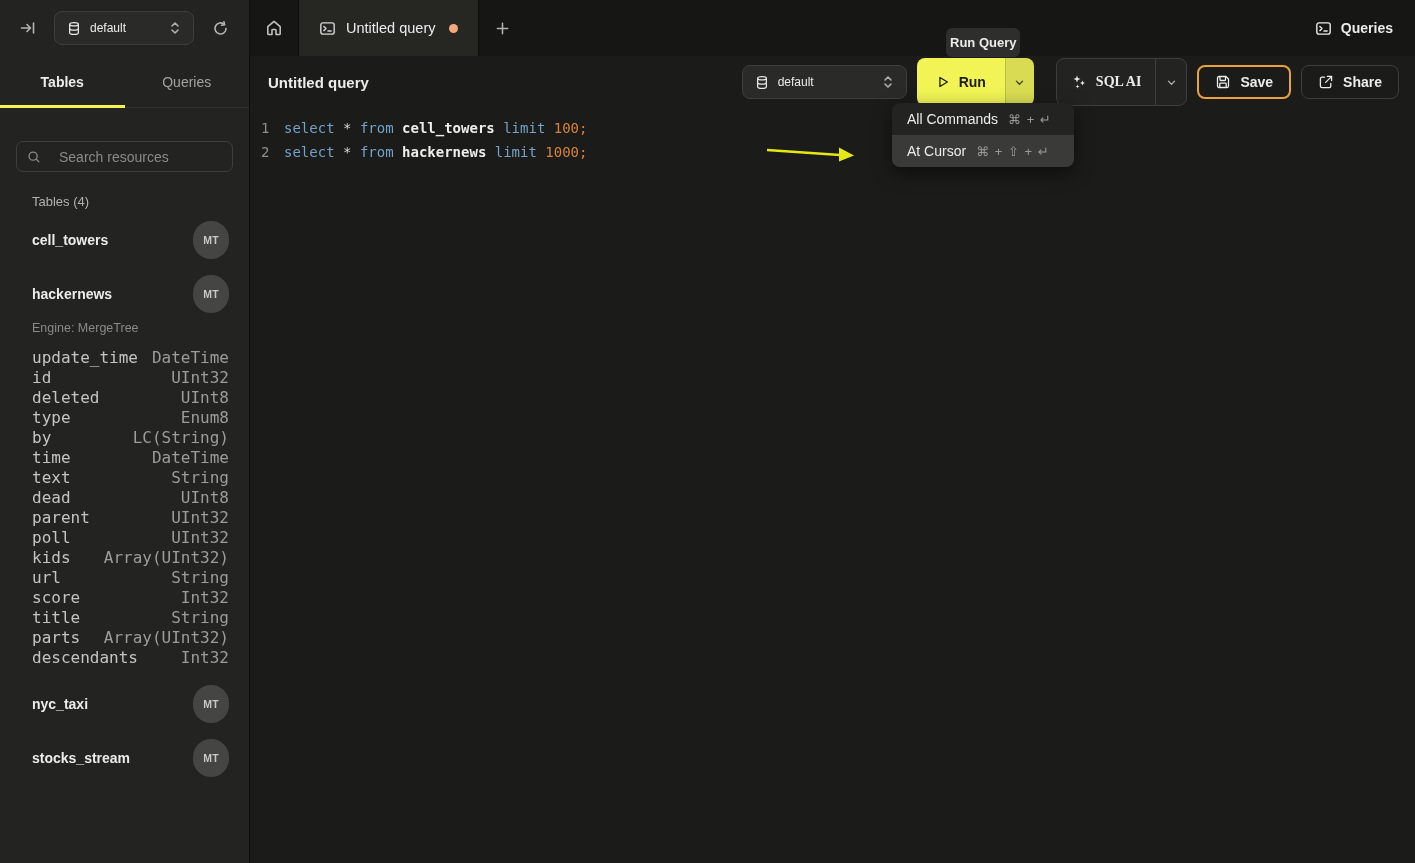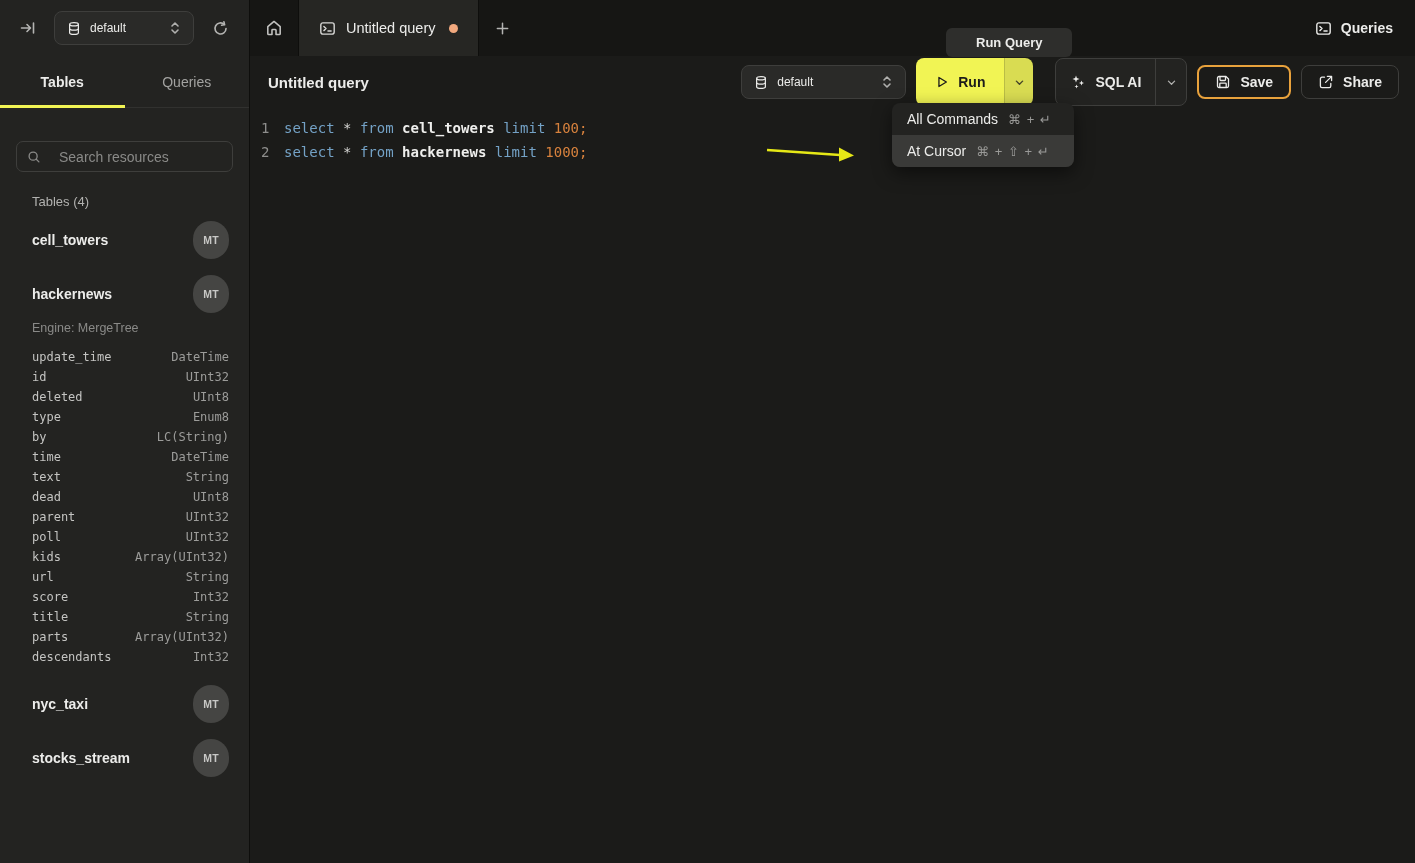--- a/index.html
+++ b/index.html
@@ -53,53 +53,53 @@
   .side-content{flex:1;overflow:hidden;padding:16px;}
   .new-table-btn{width:100%;height:31px;background:var(--accent);color:#1c1c1a;font-weight:600;font-size:14px;border:none;border-radius:7px;display:flex;align-items:center;justify-content:center;gap:9px;cursor:pointer;font-family:inherit;}
   .search-box{margin-top:17px;display:flex;align-items:center;gap:18px;height:31px;border:1px solid var(--border);border-radius:7px;padding:0 10px;color:var(--txt-3);}
   .search-box input{background:none;border:none;outline:none;color:var(--txt);font-size:14px;width:100%;font-family:inherit;}
   .search-box input::placeholder{color:var(--txt-3);}
   .section-header{margin:22px 0 4px 16px;font-size:13px;color:#b2b2b0;}
   .tbl-row{display:flex;align-items:center;justify-content:space-between;padding:8px 4px 8px 16px;cursor:pointer;}
   .tbl-name{font-size:14px;font-weight:600;color:var(--txt);}
   .badge{background:#454543;color:#c8c8c6;font-size:10.5px;font-weight:700;padding:13px 10px;border-radius:999px;letter-spacing:.3px;}
   .engine-row{padding:0 0 8px 16px;font-size:12.5px;color:var(--txt-3);}
-  .col-row{display:flex;justify-content:space-between;padding:2.5px 4px 2.5px 16px;font-family:"DejaVu Sans Mono",monospace;font-size:12px;line-height:15px;}
+  .col-row{display:flex;justify-content:space-between;padding:2.5px 4px 2.5px 16px;font-family:"DejaVu Sans Mono",monospace;font-size:16px;line-height:15px;}
   .col-name{color:#c4c4c2;}
   .col-type{color:#9c9c9a;}
   .cols-wrap{margin:4px 0 10px 0;}
 
   
   .main{flex:1;display:flex;flex-direction:column;min-width:0;background:var(--bg-editor);}
   .editor-header{height:52px;flex:none;display:flex;align-items:center;padding:0 16px 0 18px;}
   .editor-title{font-size:15px;font-weight:600;color:var(--txt);}
   .header-controls{margin-left:auto;display:flex;align-items:center;gap:10px;}
   .header-controls .select{width:165px;}
   .header-controls .select .lbl{flex:1;}
   .split-btn{display:flex;border-radius:8px;overflow:hidden;height:48px;cursor:pointer;}
   .run-btn{margin-right:12px;}
   .run-main{display:flex;align-items:center;gap:9px;background:var(--accent);color:#1c1c1a;padding:0 19px;font-weight:600;font-size:14px;border:none;font-family:inherit;cursor:pointer;}
   .run-caret{width:29px;display:flex;align-items:center;justify-content:center;background:var(--accent-dark);border:none;border-left:1px solid rgba(0,0,0,.14);color:#454528;cursor:pointer;}
   .ai-btn{border:1px solid var(--border);background:#232321;}
-  .ai-main{display:flex;align-items:center;gap:9px;background:none;border:none;color:var(--txt);padding:0 14px;font-size:14px;font-weight:600;font-family:Liberation Sans, sans-serif;cursor:pointer;}
+  .ai-main{display:flex;align-items:center;gap:9px;background:none;border:none;color:var(--txt);padding:0 14px;font-size:14px;font-weight:600;font-family:Liberation Serif, serif;cursor:pointer;}
   .ai-caret{width:31px;display:flex;align-items:center;justify-content:center;background:none;border:none;border-left:1px solid var(--border);color:#b0b0ae;cursor:pointer;}
   .btn{display:flex;align-items:center;gap:9px;height:34px;padding:0 16px;border-radius:8px;background:var(--bg-editor);border:1px solid var(--border);color:var(--txt);font-size:14px;font-weight:600;font-family:inherit;cursor:pointer;}
   .save-btn{border:2px solid var(--save-border);}
 
   .editor{flex:1;padding-top:8px;font-family:"DejaVu Sans Mono",monospace;font-size:14px;}
   .code-line{display:flex;line-height:24px;white-space:pre;}
   .ln{width:22px;flex:none;text-align:left;color:#8e8e8c;margin-left:11px;}
   .code-text{margin-left:1px;}
   .tk-kw{color:var(--c-kw);}
   .tk-plain{color:var(--c-plain);}
   .tk-tbl{color:#eeeeec;font-weight:700;}
   .tk-num{color:var(--c-num);}
 
   
-  .tooltip{position:fixed;left:946px;top:28px;height:29px;display:flex;align-items:center;padding:0 30px;background:#2e2e2c;border-radius:6px;font-size:13px;font-weight:600;color:var(--txt);z-index:30;}
+  .tooltip{position:fixed;left:946px;top:28px;height:29px;display:flex;align-items:center;padding:0 4px;background:#2e2e2c;border-radius:6px;font-size:13px;font-weight:600;color:var(--txt);z-index:30;}
   .run-menu{position:fixed;left:892px;top:103px;width:182px;background:#232321;border-radius:8px;overflow:hidden;box-shadow:0 6px 18px rgba(0,0,0,.5);z-index:30;}
   .menu-item{height:32px;display:flex;align-items:center;gap:10px;padding:0 15px;font-size:14px;cursor:pointer;color:var(--txt);}
   .menu-item.highlight{background:#3a3a38;}
   .menu-shortcut{color:#9a9a98;font-size:13px;letter-spacing:1px;white-space:nowrap;}
   .annot-arrow{position:fixed;left:764px;top:142px;z-index:40;pointer-events:none;}
 </style>
 </head>
 <body>
 
 <div class="app">

